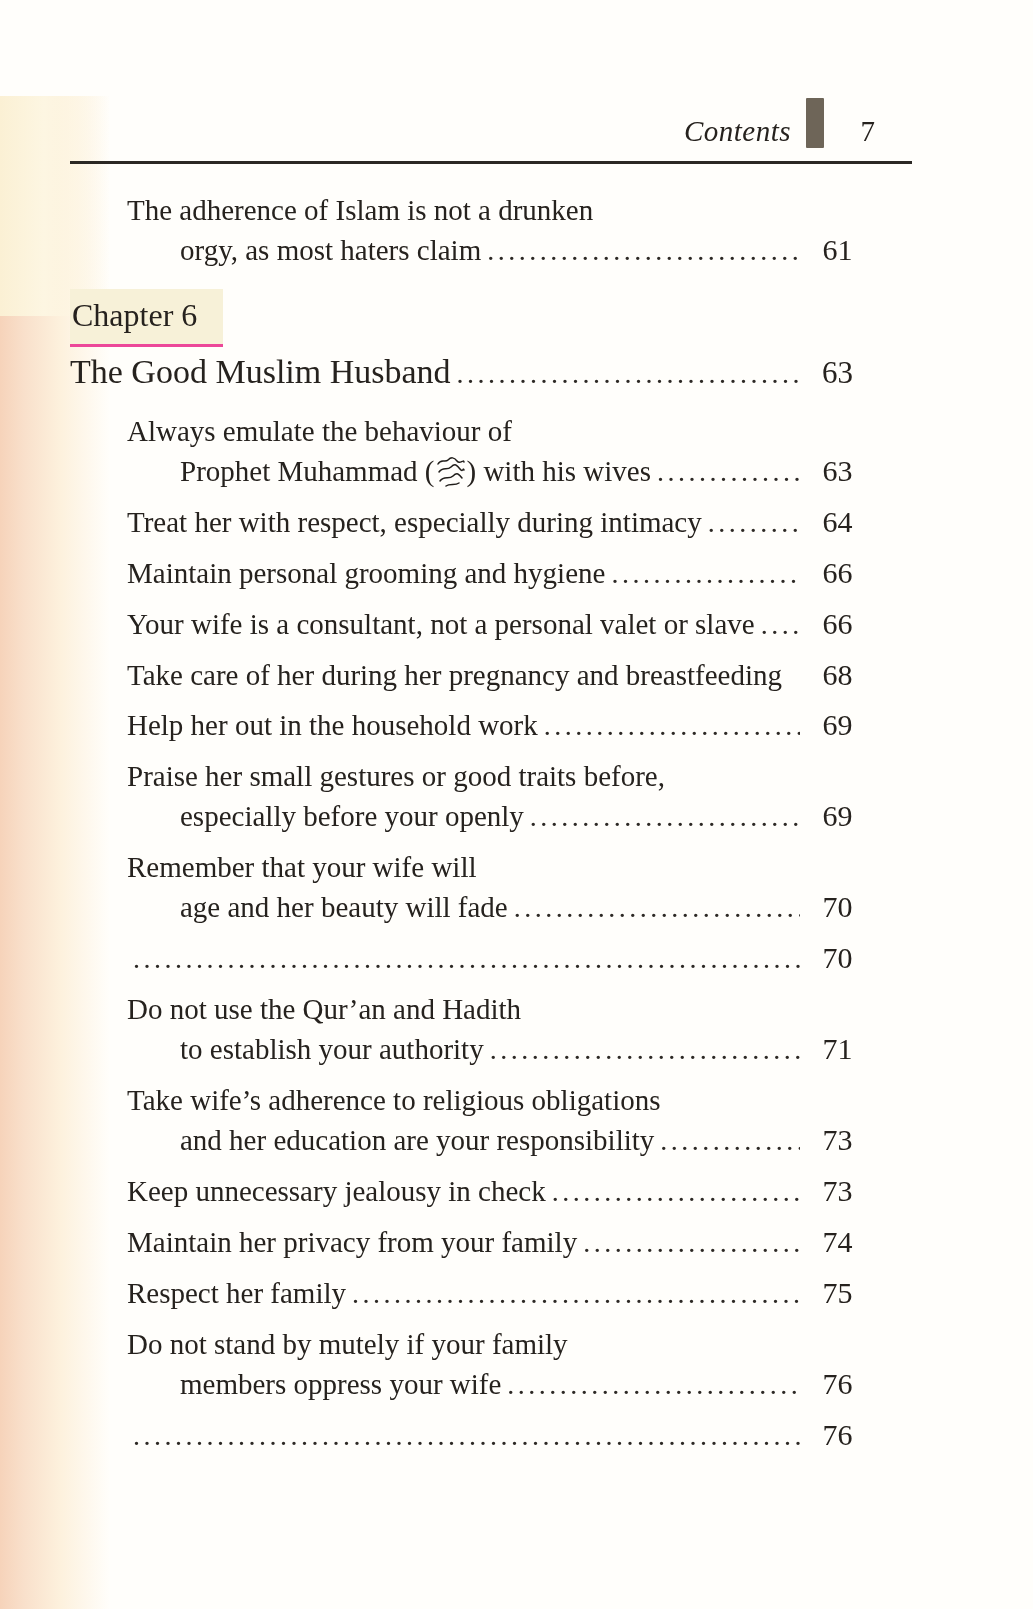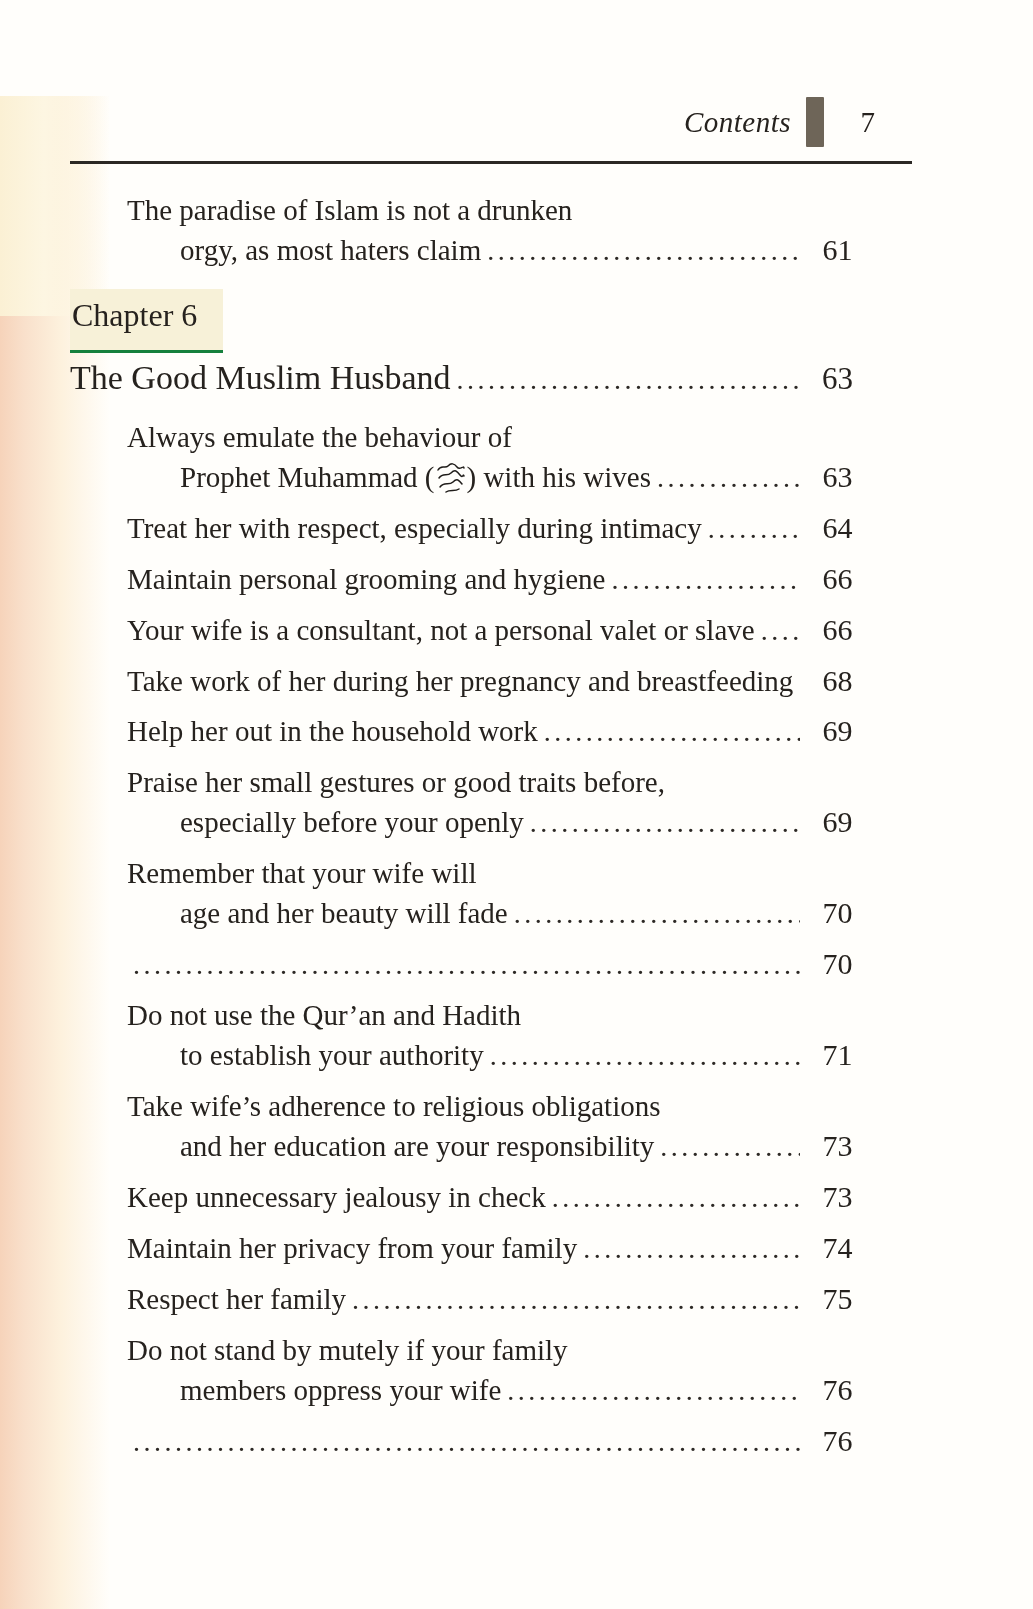--- a/index.html
+++ b/index.html
@@ -18,42 +18,42 @@
     pointer-events:none;
   }
   .left-edge::before{
     content:"";position:absolute;left:0;top:0;width:100%;height:220px;
     background:linear-gradient(to right, #fbf0d4 0%, #fdf6e2 40%, rgba(255,255,255,0) 100%);
   }
   .inner{position:relative;padding:0 158px 0 70px;}
   
   .hdr-row{
     margin-top:96px;height:52px;
-    display:flex;justify-content:flex-end;align-items:center;
+    display:flex;justify-content:flex-end;align-items:flex-end;
   }
   .running{font-style:italic;font-size:29px;letter-spacing:.5px;}
   .orn-block{width:18px;height:50px;margin-left:15px;border-radius:1px;}
   .hdr-pg{font-size:29px;margin-left:31px;min-width:20px;text-align:right;}
   .rule{margin-top:13px;height:3px;background:#2b2824;width:842px;}
   
   .toc{margin-top:26px;font-size:29px;line-height:40px;}
   .entry{margin-bottom:10px;padding-left:57px;}
   .line{padding-left:0;}
   .lastline{display:flex;align-items:baseline;}
   .lastline.cont{padding-left:53px;}
   .txt{white-space:nowrap;}
   .leader{flex:1;overflow:hidden;white-space:nowrap;margin-left:6px;}
   .dots{letter-spacing:3.5px;font-size:28px;color:#2c2824;}
   .pg{width:75px;flex:0 0 75px;text-align:center;font-size:30px;}
   
   .chapter-label-wrap{margin-top:18px;margin-bottom:2px;}
   .chapter-label{
     display:inline-block;font-size:32px;line-height:38px;
-    padding:7px 26px 16px 2px;
-    border-bottom:3px solid #15803d;
+    padding:7px 26px 10px 2px;
+    border-bottom:3px solid #ec4899;
   }
   .chapter-title{padding-left:0;font-size:34px;line-height:46px;margin-bottom:14px;}
   .chapter-title .pg{font-size:31px;}
   
   .pbuh{display:inline-block;width:30px;height:36px;vertical-align:-9px;margin:0 1px;}
   .pbuh path{fill:none;stroke:#201d1a;stroke-width:1.5;stroke-linecap:round;}
 </style>
 </head>
 <body>
 
@@ -66,21 +66,21 @@
     <div class="hdr-row">
       <span class="running">Contents</span>
       <span class="orn-block" style="background: rgb(110, 101, 88);"></span>
       <span class="hdr-pg">7</span>
     </div>
 
     <div class="rule" style="background: rgb(43, 40, 36);"></div>
 
     <main class="toc" id="toc">
         <div class="entry">
-          <div class="line">The paradise of Islam is not a drunken</div>
+          <div class="line">The adherence of Islam is not a drunken</div>
           <div class="lastline cont">
             <span class="txt">orgy, as most haters claim</span>
             <span class="leader"><span class="dots">........................................................................................................................</span></span>
             <span class="pg">61</span>
           </div>
         </div>
         <div class="chapter-label-wrap"><span class="chapter-label" style="background: rgb(247, 241, 216);">Chapter 6</span></div>
         <div class="entry chapter-title">
           <div class="lastline">
             <span class="txt">The Good Muslim Husband</span>
@@ -117,21 +117,21 @@
         </div>
         <div class="entry">
           <div class="lastline">
             <span class="txt">Your wife is a consultant, not a personal valet or slave</span>
             <span class="leader"><span class="dots">........................................................................................................................</span></span>
             <span class="pg">66</span>
           </div>
         </div>
         <div class="entry">
           <div class="lastline">
-            <span class="txt">Take work of her during her pregnancy and breastfeeding</span>
+            <span class="txt">Take care of her during her pregnancy and breastfeeding</span>
             <span class="leader"></span>
             <span class="pg">68</span>
           </div>
         </div>
         <div class="entry">
           <div class="lastline">
             <span class="txt">Help her out in the household work</span>
             <span class="leader"><span class="dots">........................................................................................................................</span></span>
             <span class="pg">69</span>
           </div>

